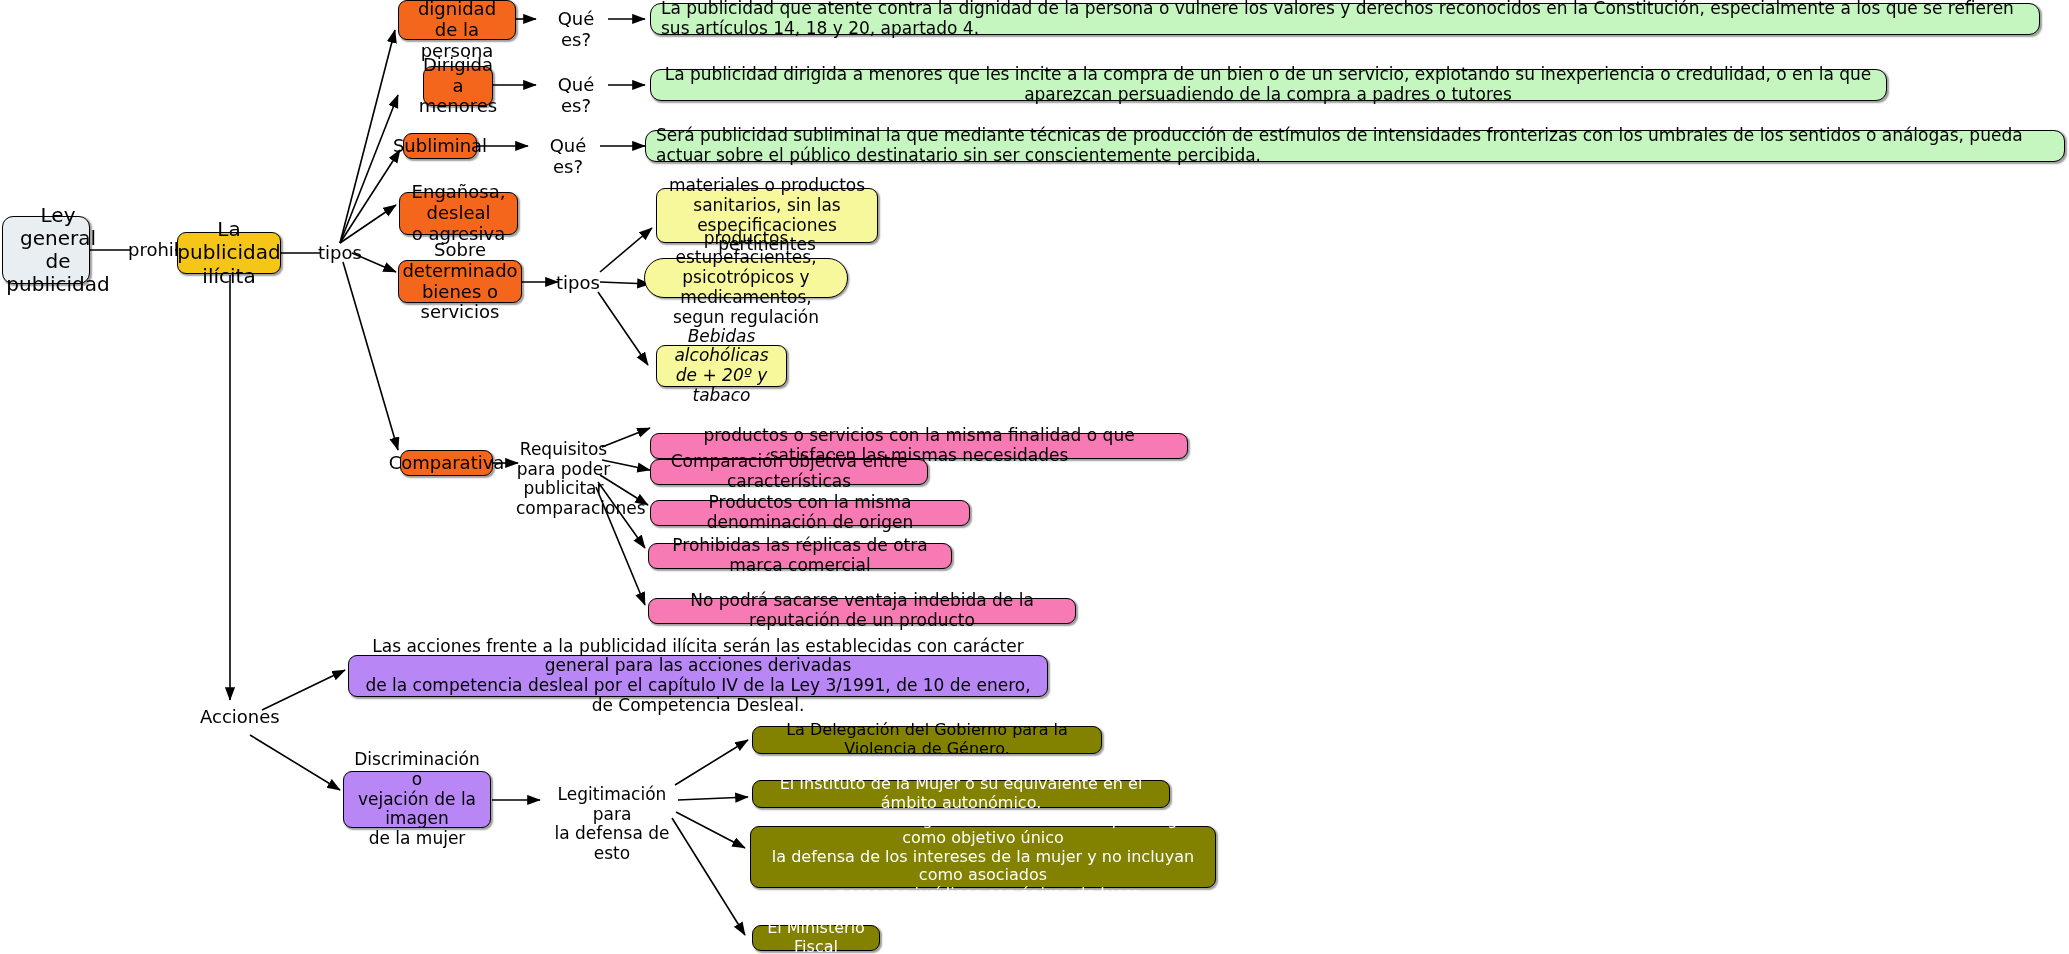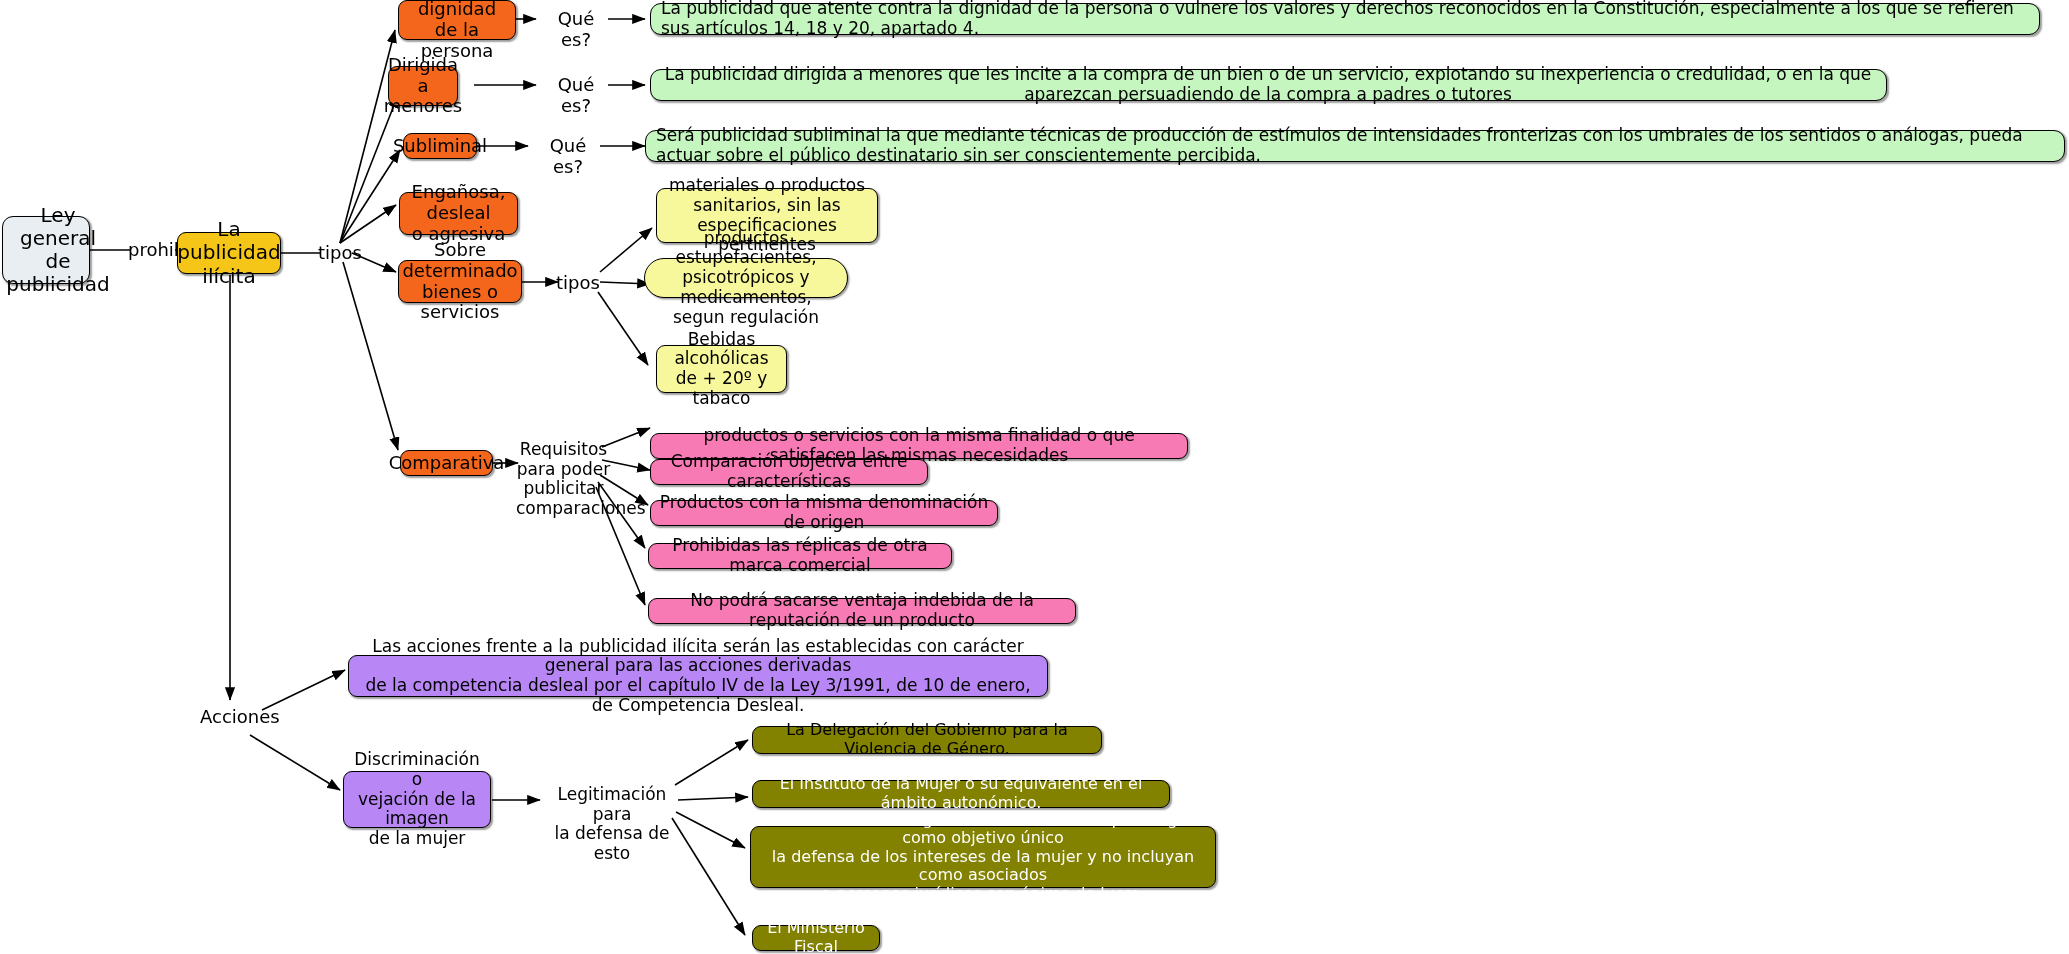--- a/index.html
+++ b/index.html
@@ -150,21 +150,21 @@
   <div class="edge-label" style="left:128px; top:240px; width:50px;">prohibe</div>
 
   <div class="node main" style="left:177px; top:232px; width:104px; height:42px;">La publicidad
 ilícita</div>
 
   <div class="edge-label" style="left:318px; top:243px; width:42px;">tipos</div>
 
   <div class="node type" style="left:398px; top:0px; width:118px; height:40px;">Contra la dignidad
 de la persona</div>
 
-  <div class="node type" style="left:388px; top:66px; width:70px; height:40px;">Dirigida a
+  <div class="node type" style="left:423px; top:66px; width:70px; height:40px;">Dirigida a
 menores</div>
 
   <div class="node type" style="left:403px; top:133px; width:74px; height:26px;">Subliminal</div>
 
   <div class="node type" style="left:399px; top:192px; width:119px; height:43px;">Engañosa, desleal
 o agresiva</div>
 
   <div class="node type" style="left:398px; top:260px; width:124px; height:43px;">Sobre determinado
 bienes o servicios</div>
 
@@ -183,33 +183,33 @@
   <div class="edge-label" style="left:556px; top:273px; width:44px;">tipos</div>
 
   <div class="node yellow" style="left:656px; top:188px; width:222px; height:55px;">materiales o productos
 sanitarios, sin las especificaciones
 pertinentes</div>
 
   <div class="node yellow" style="left:644px; top:258px; width:204px; height:40px;border-radius:24px;">productos estupefacientes,
 psicotrópicos y medicamentos,
 segun regulación</div>
 
-  <div class="node yellow" style="left:656px; top:345px; width:131px; height:48px;">Bebidas alcohólicas
+  <div class="node yellow" style="left:656px; top:345px; width:131px; height:42px;font-style:italic;">Bebidas alcohólicas
 de + 20º y tabaco</div>
 
   <div class="edge-label lbl-sm" style="left:516px; top:440px; width:95px;">Requisitos
 para poder
 publicitar
 comparaciones</div>
 
   <div class="node pink" style="left:650px; top:433px; width:538px; height:26px; white-space:normal;">productos o servicios con la misma finalidad o que satisfacen las mismas necesidades</div>
 
   <div class="node pink" style="left:650px; top:459px; width:278px; height:26px; white-space:normal;">Comparación objetiva entre características</div>
 
-  <div class="node pink" style="left:650px; top:500px; width:348px; height:26px; white-space:normal;">Productos con la misma denominación de origen</div>
+  <div class="node pink" style="left:650px; top:500px; width:320px; height:26px; white-space:normal;">Productos con la misma denominación de origen</div>
 
   <div class="node pink" style="left:648px; top:543px; width:304px; height:26px; white-space:normal;">Prohibidas las réplicas de otra marca comercial</div>
 
   <div class="node pink" style="left:648px; top:598px; width:428px; height:26px; white-space:normal;">No podrá sacarse ventaja indebida de la reputación de un producto</div>
 
   <div class="edge-label" style="left:200px; top:707px; width:64px;">Acciones</div>
 
   <div class="node purple" style="left:348px; top:655px; width:700px; height:42px;">Las acciones frente a la publicidad ilícita serán las establecidas con carácter general para las acciones derivadas
 de la competencia desleal por el capítulo IV de la Ley 3/1991, de 10 de enero, de Competencia Desleal.</div>
 

